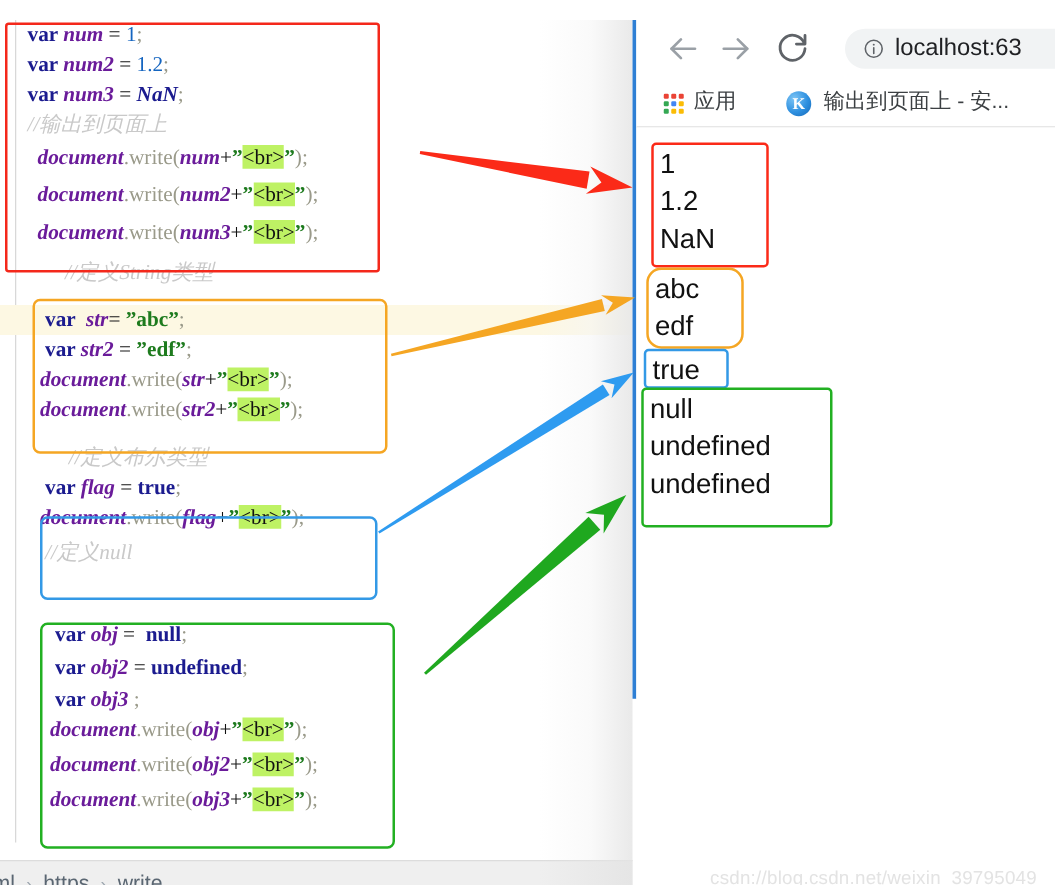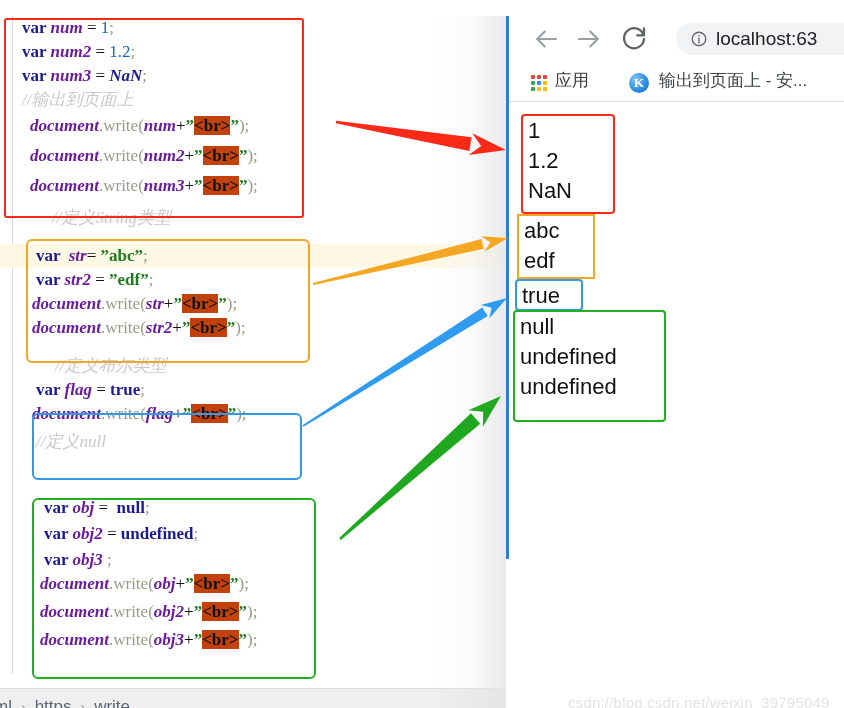--- a/index.html
+++ b/index.html
@@ -32,21 +32,21 @@
   .ln{position:absolute;left:0;width:500px;height:24px;line-height:24px;}
   .kw{color:#1b1b8f;font-weight:bold;}
   .var{color:#6a1b9a;font-style:italic;font-weight:bold;}
   .num{color:#1565c0;}
   .nan{color:#1b1b8f;font-style:italic;font-weight:bold;}
   .cmt{color:#c9c9c9;font-style:italic;}
   .obj{color:#6a1b9a;font-style:italic;font-weight:bold;margin-top:24px;}
   .fn{color:#9a9a8a;}
   .pl{color:#111;}
   .str{color:#1e7b1e;font-weight:bold;}
-  .tag{background:#c2410c;color:#111;font-weight:bold;}
+  .tag{background:#bef264;color:#111;font-weight:normal;}
   .lit{color:#1b1b8f;font-weight:bold;}
   .punc{color:#9a9a8a;}
 
   
   .box{position:absolute;border-style:solid;border-radius:3px;background:transparent;}
 
   
   .fade{
     position:absolute;left:432px;top:0;width:74px;height:672px;
     background:linear-gradient(to right,rgba(255,255,255,0) 0%,rgba(245,245,245,0.55) 55%,rgba(232,232,232,0.95) 100%);
@@ -195,21 +195,21 @@
       </div>
       <div class="bsep"></div>
     </div>
 
     <div class="page" id="browser-page">
         <div class="outline" style="left: 12px; top: 12px; width: 94px; height: 100px; border-width: 2px; border-color: rgb(251, 42, 24); border-radius: 4px;">
           <div>1</div>
           <div>1.2</div>
           <div>NaN</div>
         </div>
-        <div class="outline" style="left: 8px; top: 112px; width: 78px; height: 65px; border-width: 2px; border-color: rgb(245, 166, 35); border-radius: 0;">
+        <div class="outline" style="left: 8px; top: 112px; width: 78px; height: 65px; border-width: 2px; border-color: rgb(245, 166, 35); border-radius: 12px;">
           <div>abc</div>
           <div>edf</div>
         </div>
         <div class="outline" style="left: 6px; top: 177px; width: 68px; height: 32px; border-width: 2px; border-color: rgb(51, 153, 230); border-radius: 4px;">
           <div>true</div>
         </div>
         <div class="outline" style="left: 4px; top: 208px; width: 153px; height: 112px; border-width: 2px; border-color: rgb(34, 176, 34); border-radius: 4px;">
           <div>null</div>
           <div>undefined</div>
           <div>undefined</div>

